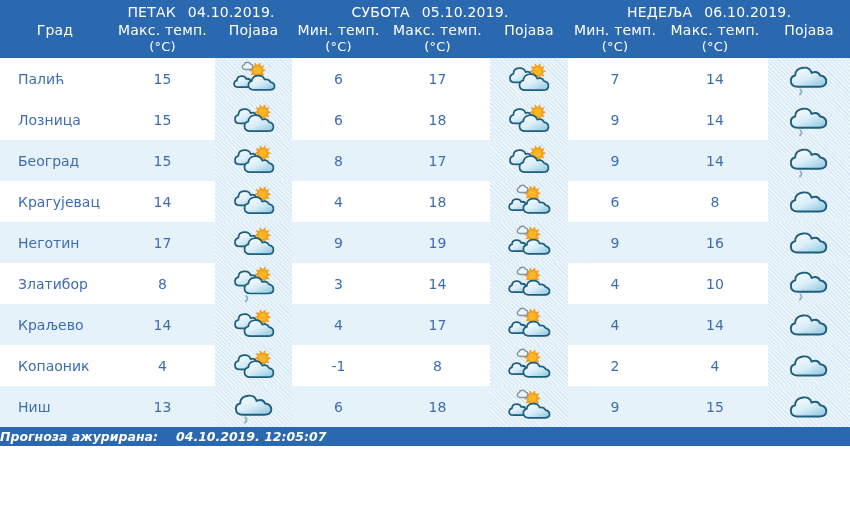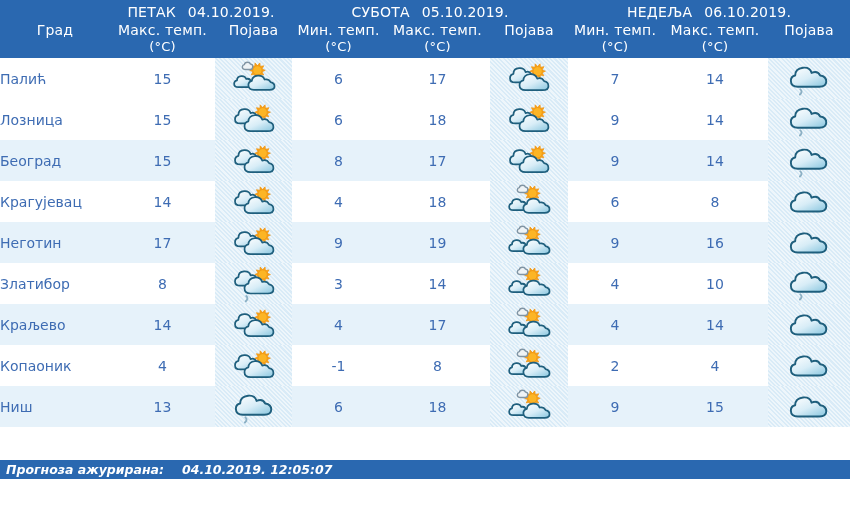--- a/index.html
+++ b/index.html
@@ -22,33 +22,33 @@
   tr.hr1 th{height:20px;vertical-align:bottom;padding-bottom:1px;}
   tr.hr2 th{height:18px;vertical-align:middle;}
   tr.hr3 th{height:19px;vertical-align:top;font-size:13px;}
   .dgap{margin-left:12px;}
 
   tbody td{
     height:41px;padding:0;text-align:center;vertical-align:middle;
     color:#3e6cb3;font-size:14px;background:#ffffff;
   }
   tr.odd td{background:#e6f2fa;}
-  td.city-cell{text-align:left;padding-left:0;}
+  td.city-cell{text-align:left;padding-left:18px;}
   tbody td.icon-cell{
     background-color:#d9ebf7;
     background-image:repeating-linear-gradient(45deg,
       rgba(255,255,255,.55) 0px, rgba(255,255,255,.55) 1.5px,
       rgba(0,0,0,0) 1.5px, rgba(0,0,0,0) 3px);
   }
   .wicon{width:46px;height:38px;display:block;margin:0 auto;}
 
   .footer{
     height:19px;flex:0 0 19px;background:#2a68b0;color:#ffffff;
     font-size:12.5px;font-style:italic;font-weight:700;
-    line-height:19px;padding-left:6px;white-space:nowrap;margin-top:33px;
+    line-height:19px;white-space:nowrap;
   }
   .footer .ts{margin-left:18px;}
   .defs-svg{position:absolute;width:0;height:0;}
 </style>
 </head>
 <body>
 
 <svg class="defs-svg" aria-hidden="true">
   <defs>
     <linearGradient id="cg" x1="0" y1="0" x2="0.85" y2="1">

